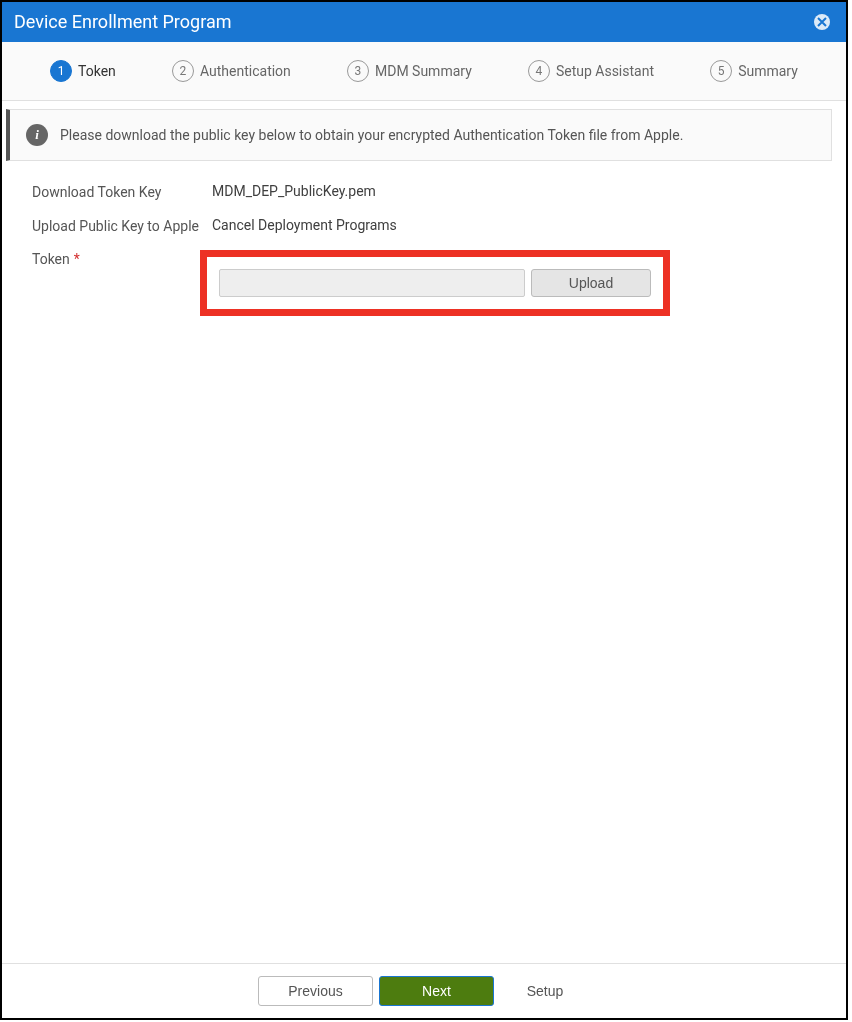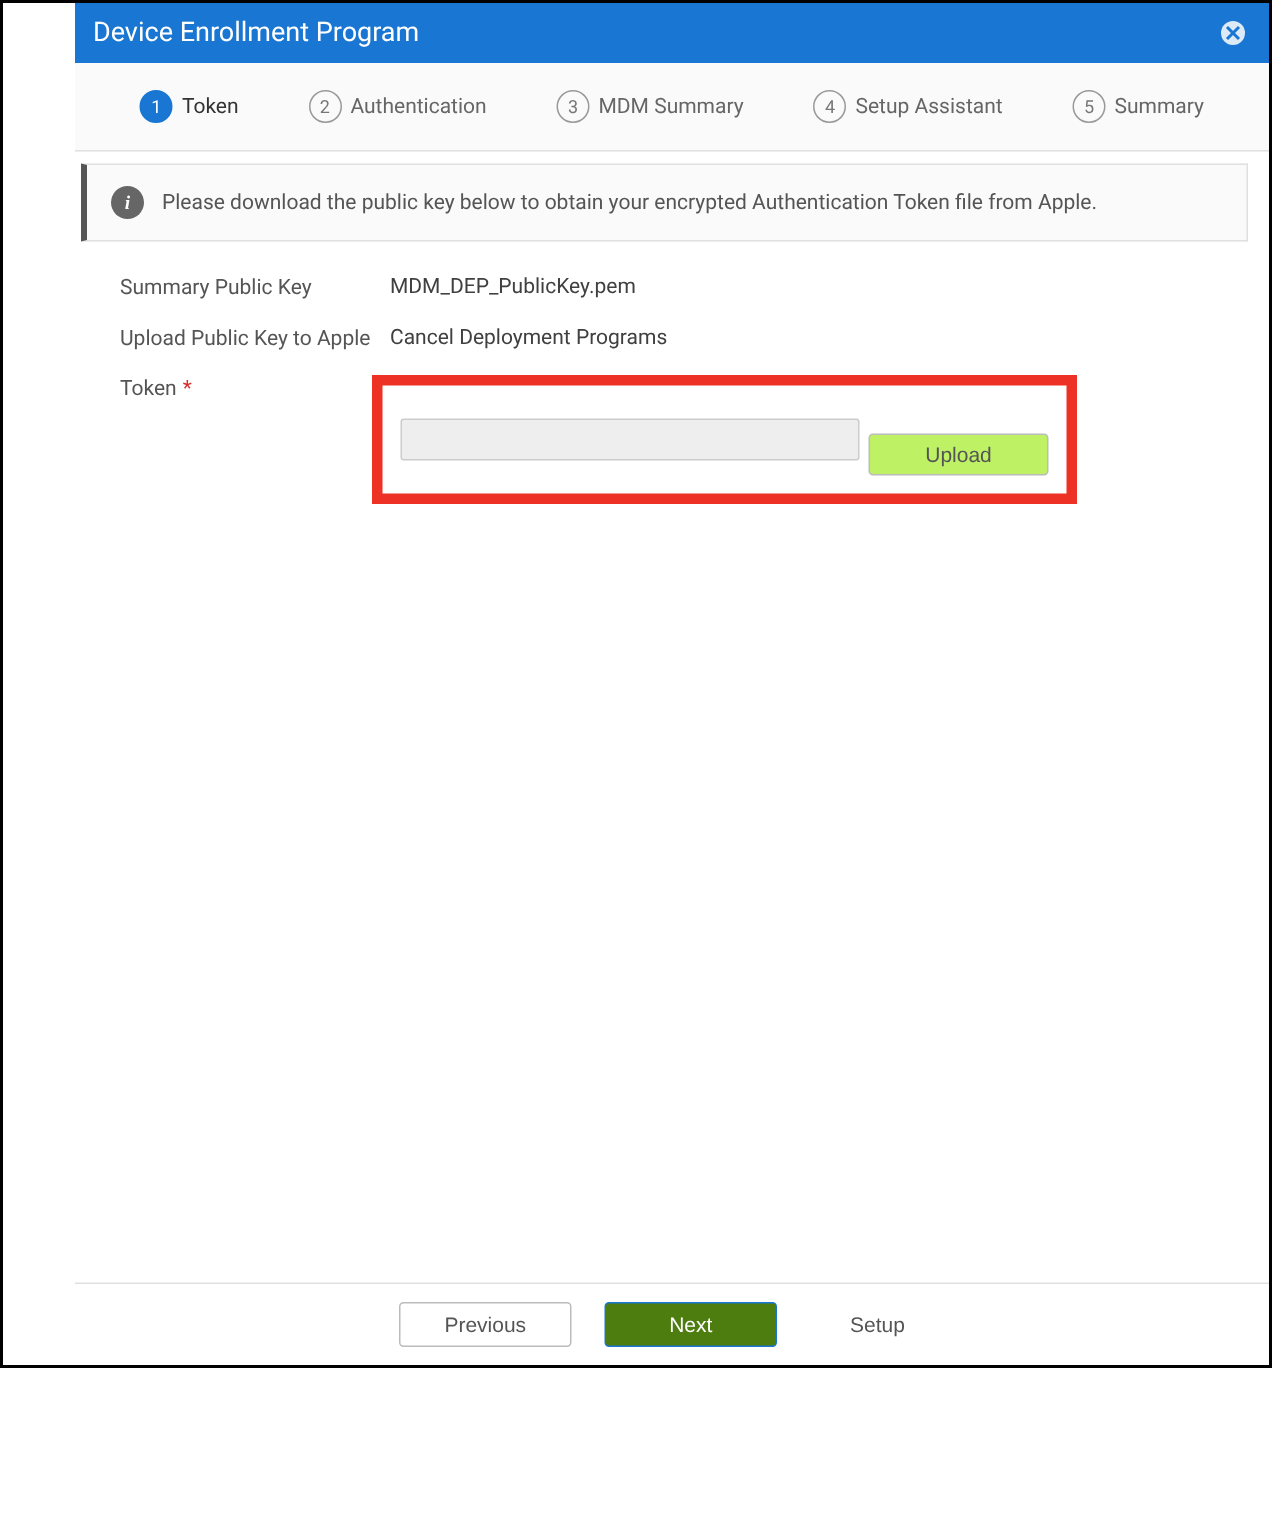--- a/index.html
+++ b/index.html
@@ -10,26 +10,25 @@
     body {
       font-family: -apple-system, BlinkMacSystemFont, "Segoe UI", Roboto, Helvetica, Arial, sans-serif;
       background: #fff;
       width: 852px;
       height: 1022px;
       position: relative;
       overflow: hidden;
     }
     .dialog {
       width: 848px;
-      height: 912px;
+      height: 1020px;
       border: 2px solid #000;
       background: #fff;
       display: flex;
       flex-direction: column;
-      padding-left: 48px;
     }
     .header {
       background: #1976d2;
       color: #fff;
       padding: 9px 16px 10px 12px;
       display: flex;
       align-items: center;
       justify-content: space-between;
     }
     .header-title {
@@ -160,33 +159,32 @@
       flex: 1;
       height: 28px;
       border: 1px solid #ccc;
       background: #eeeeee;
       border-radius: 2px;
     }
     .upload-btn {
       width: 120px;
       height: 28px;
       border: 1px solid #bbb;
-      background: #bef264;
+      background: #e5e5e5;
       border-radius: 3px;
       font-size: 14px;
       color: #555;
       cursor: pointer;
-      margin-top: 20px;
     }
     .footer {
       border-top: 1px solid #e0e0e0;
       padding: 12px 20px;
       display: flex;
       justify-content: center;
-      gap: 22px;
+      gap: 6px;
     }
     .btn {
       min-width: 115px;
       height: 30px;
       border-radius: 3px;
       font-size: 14px;
       cursor: pointer;
       border: 1px solid #bbb;
       background: #fff;
       color: #555;
@@ -239,21 +237,21 @@
     </div>
   </div>
 
   <div class="info-banner">
     <div class="info-icon">i</div>
     <div class="info-text">Please download the public key below to obtain your encrypted Authentication Token file from Apple.</div>
   </div>
 
   <div class="form-area">
     <div class="form-row">
-      <div class="form-label">Summary Public Key</div>
+      <div class="form-label">Download Token Key</div>
       <div class="form-value">
         <span class="link">MDM_DEP_PublicKey.pem</span>
       </div>
     </div>
     <div class="form-row">
       <div class="form-label">Upload Public Key to Apple</div>
       <div class="form-value">
         <span class="link">Cancel Deployment Programs</span>
       </div>
     </div>

